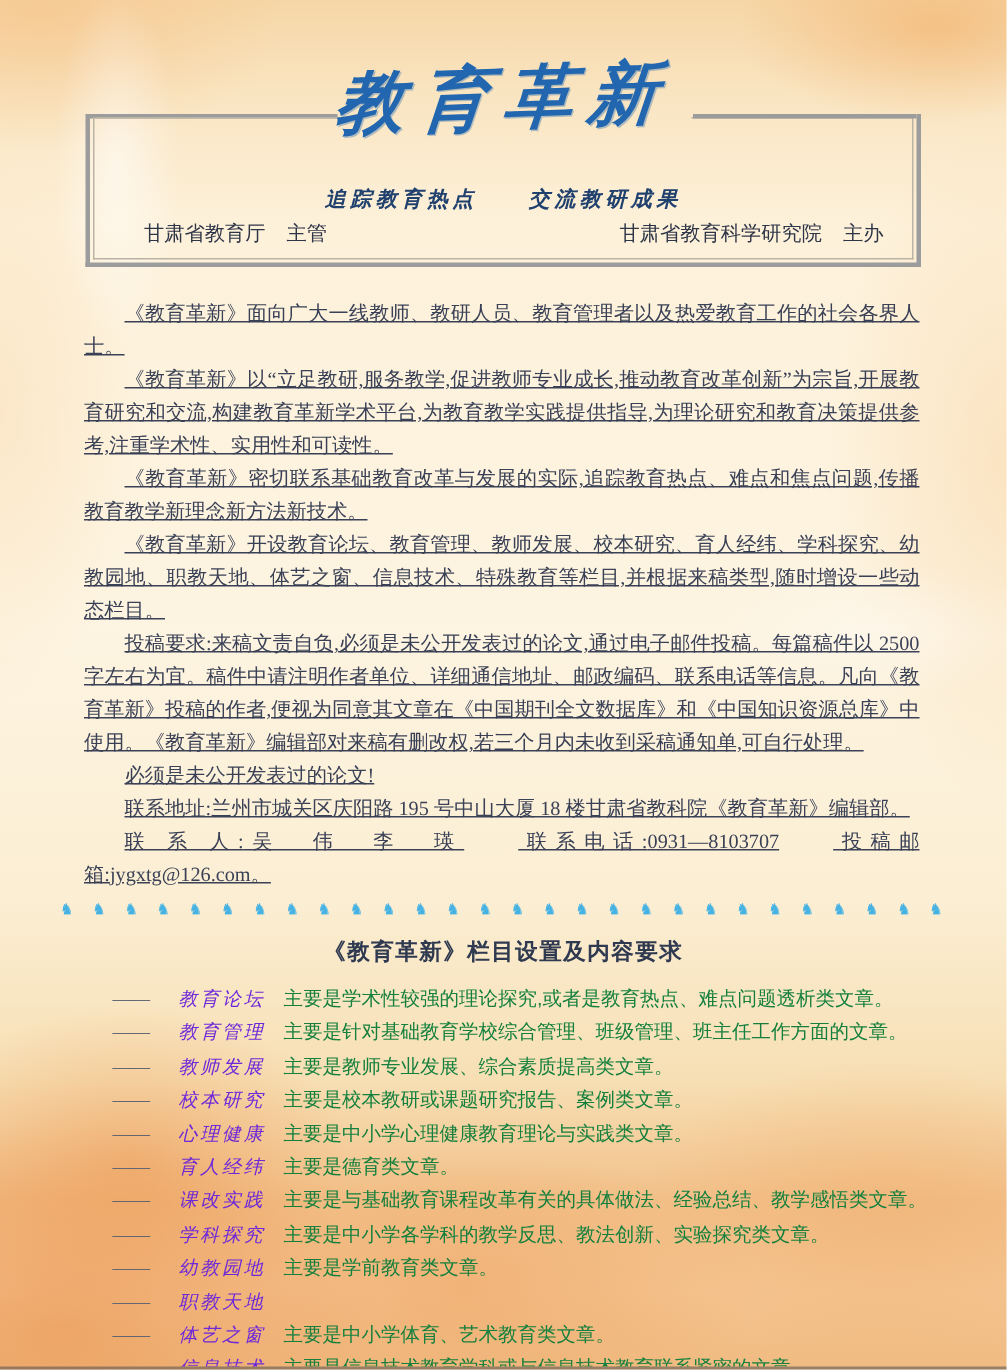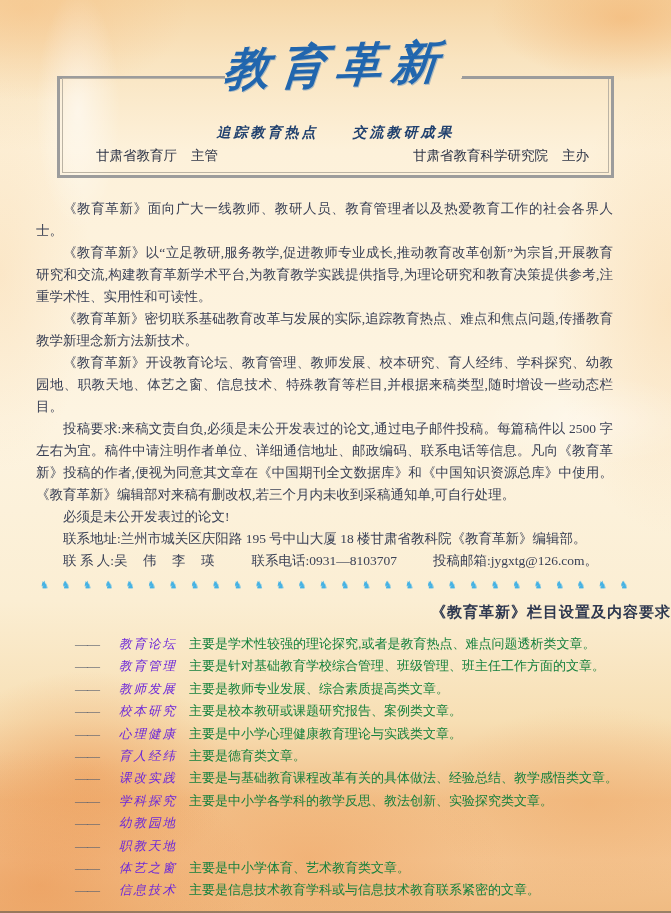--- a/index.html
+++ b/index.html
@@ -51,35 +51,35 @@
     font-style:italic;font-weight:bold;font-size:14px;letter-spacing:3px;color:#20406e;
   }
   .attribution{
     position:absolute;left:36px;right:22px;bottom:10px;
     display:flex;justify-content:space-between;
     font-weight:normal;font-size:13.5px;color:#2e3547;
   }
   .attribution .role{margin-left:14px;}
 
   
-  .body-text{margin:20px 58px 0 36px;color:#3a4156;}
+  .body-text{margin:20px 58px 0 56px;color:#3a4156;text-decoration:underline;}
   .body-text p{margin:0;font-size:13.5px;line-height:22px;text-indent:2em;text-align:justify;}
   .contact-gap{display:inline-block;width:36px;}
   .person-names{letter-spacing:1px;}
 
   
   .divider{
     margin:7px 40px 0;text-align:center;white-space:nowrap;overflow:hidden;
     color:#45b2e4;font-size:10px;letter-spacing:5px;line-height:12px;
     text-shadow:0 1px 0 rgba(69,178,228,.4);
   }
 
   
   .section-heading{
-    margin:12px 0 0;text-align:right;font-size:15px;font-weight:bold;color:#2f3950;letter-spacing:1px;
+    margin:12px 0 0;text-align:center;font-size:15px;font-weight:bold;color:#2f3950;letter-spacing:1px;
   }
   .columns{list-style:none;margin:11px 40px 0 75px;padding:0;}
   .columns li{display:flex;align-items:baseline;line-height:21.4px;}
   .dash{flex:none;width:44px;color:#5c6270;letter-spacing:-1px;font-size:13px;}
   .col-name{
     flex:none;width:70px;font-style:italic;font-weight:normal;font-size:12.5px;
     letter-spacing:2px;color:#6d28d9;
   }
   .col-desc{flex:1;font-size:13px;color:#15803d;}
 </style>
@@ -156,20 +156,21 @@
         <span class="col-desc sans">主要是与基础教育课程改革有关的具体做法、经验总结、教学感悟类文章。</span>
       </li>
     <li>
         <span class="dash">——</span>
         <span class="col-name">学科探究</span>
         <span class="col-desc sans">主要是中小学各学科的教学反思、教法创新、实验探究类文章。</span>
       </li>
     <li>
         <span class="dash">——</span>
         <span class="col-name">幼教园地</span>
+        <span class="col-desc sans">主要是学前教育类文章。</span>
       </li>
     <li>
         <span class="dash">——</span>
         <span class="col-name">职教天地</span>
       </li>
     <li>
         <span class="dash">——</span>
         <span class="col-name">体艺之窗</span>
         <span class="col-desc sans">主要是中小学体育、艺术教育类文章。</span>
       </li>

